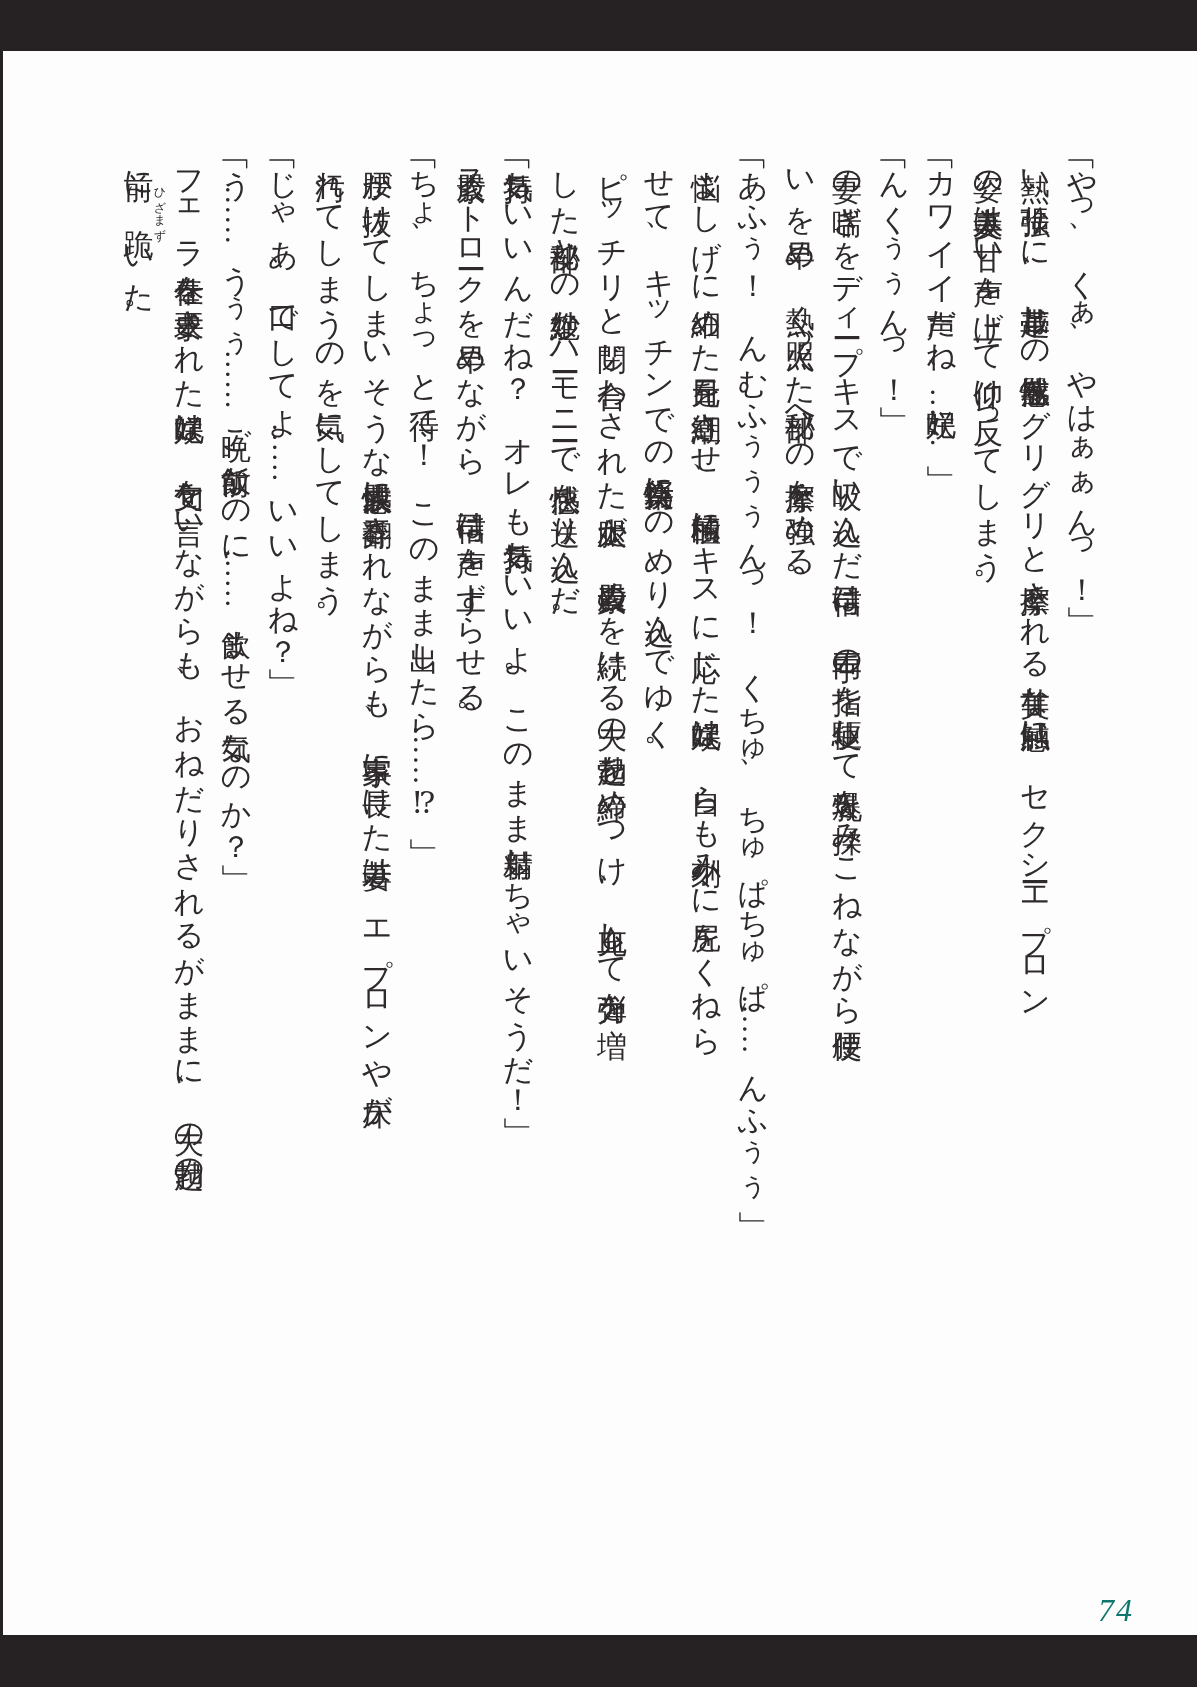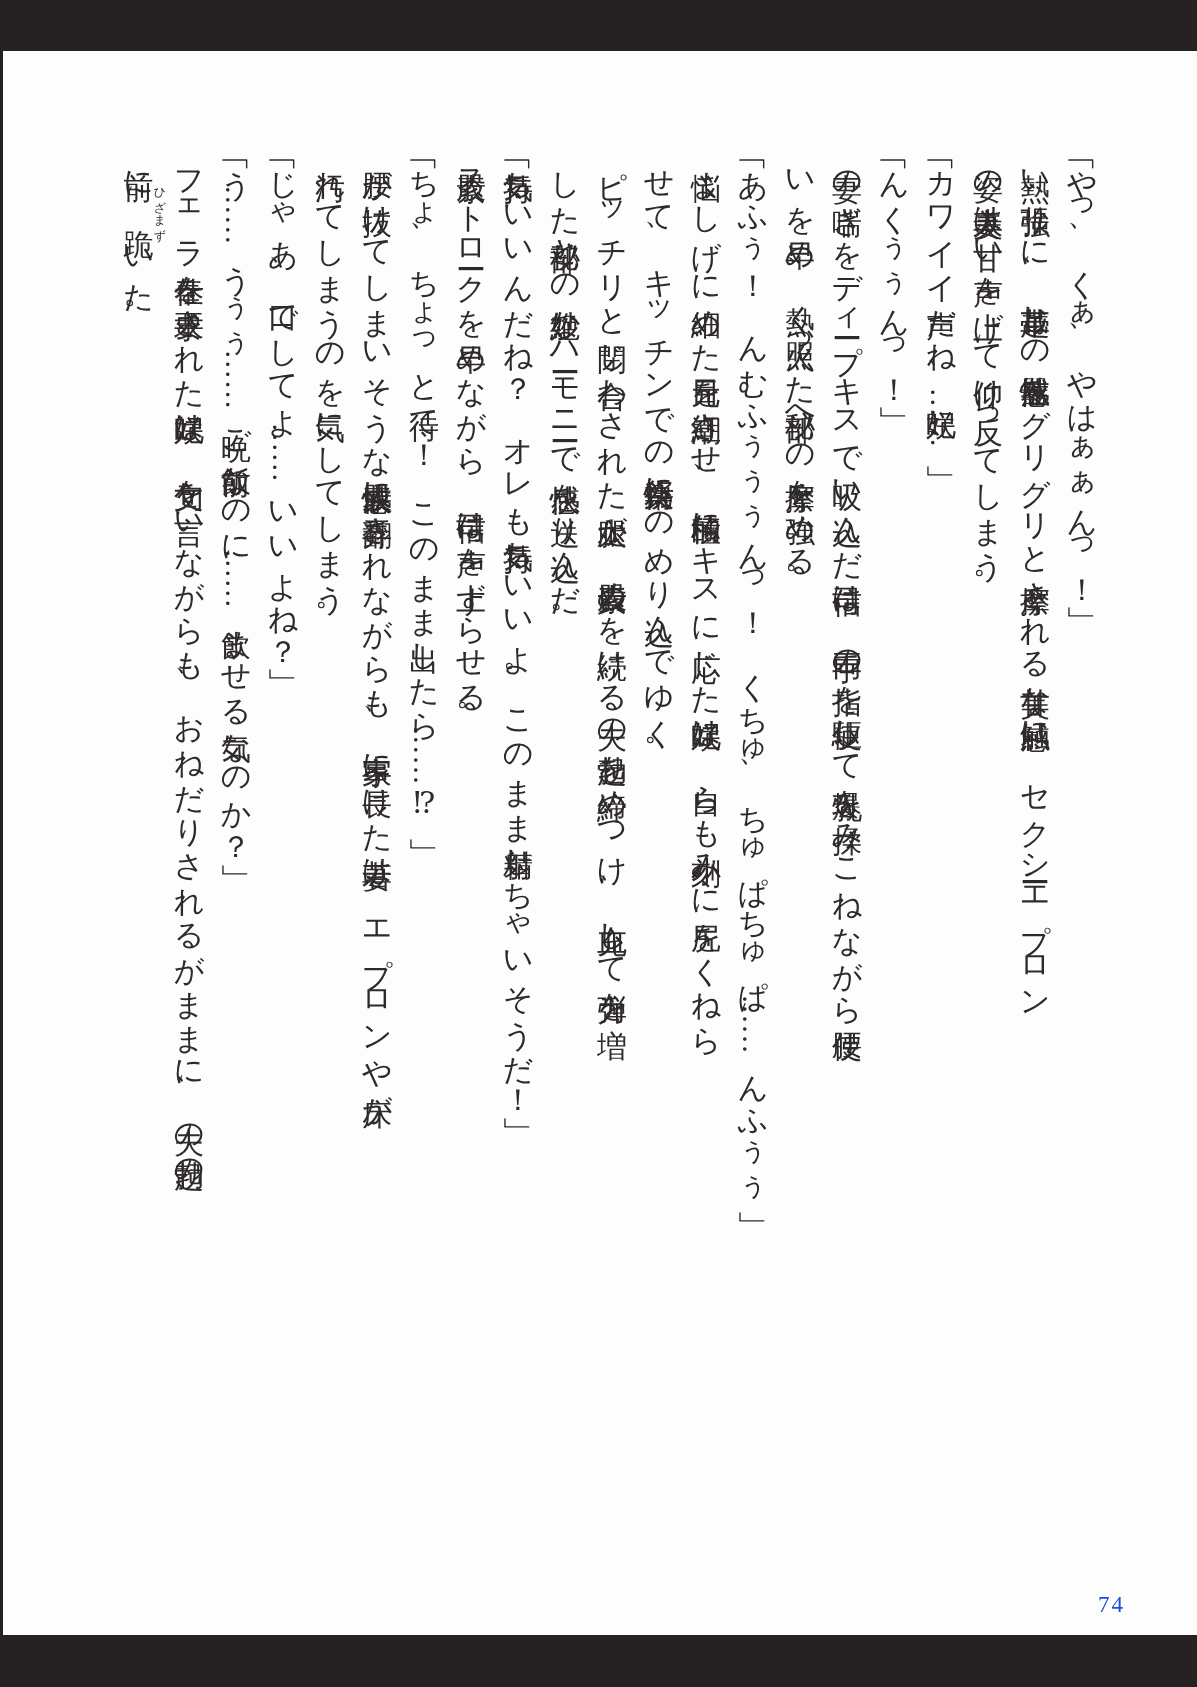--- a/index.html
+++ b/index.html
@@ -51,23 +51,24 @@
   ruby { ruby-align: center; }
   rt {
     font-size: 12px;
     letter-spacing: 0;
     color: #2e2a2b;
   }
   .page-number {
     position: absolute;
     left: 1098px;
     top: 1592px;
-    font-size: 23px;
-    color: #1d4ed8;
+    font-size: 32px;
+    color: #0f766e;
     letter-spacing: 2px;
+    font-style: italic;
   }
 </style>
 </head>
 <body>
 
 <div>
   <div class="bar top"></div>
   <div class="edge-left"></div>
 
   <div class="text-block" id="columns">

